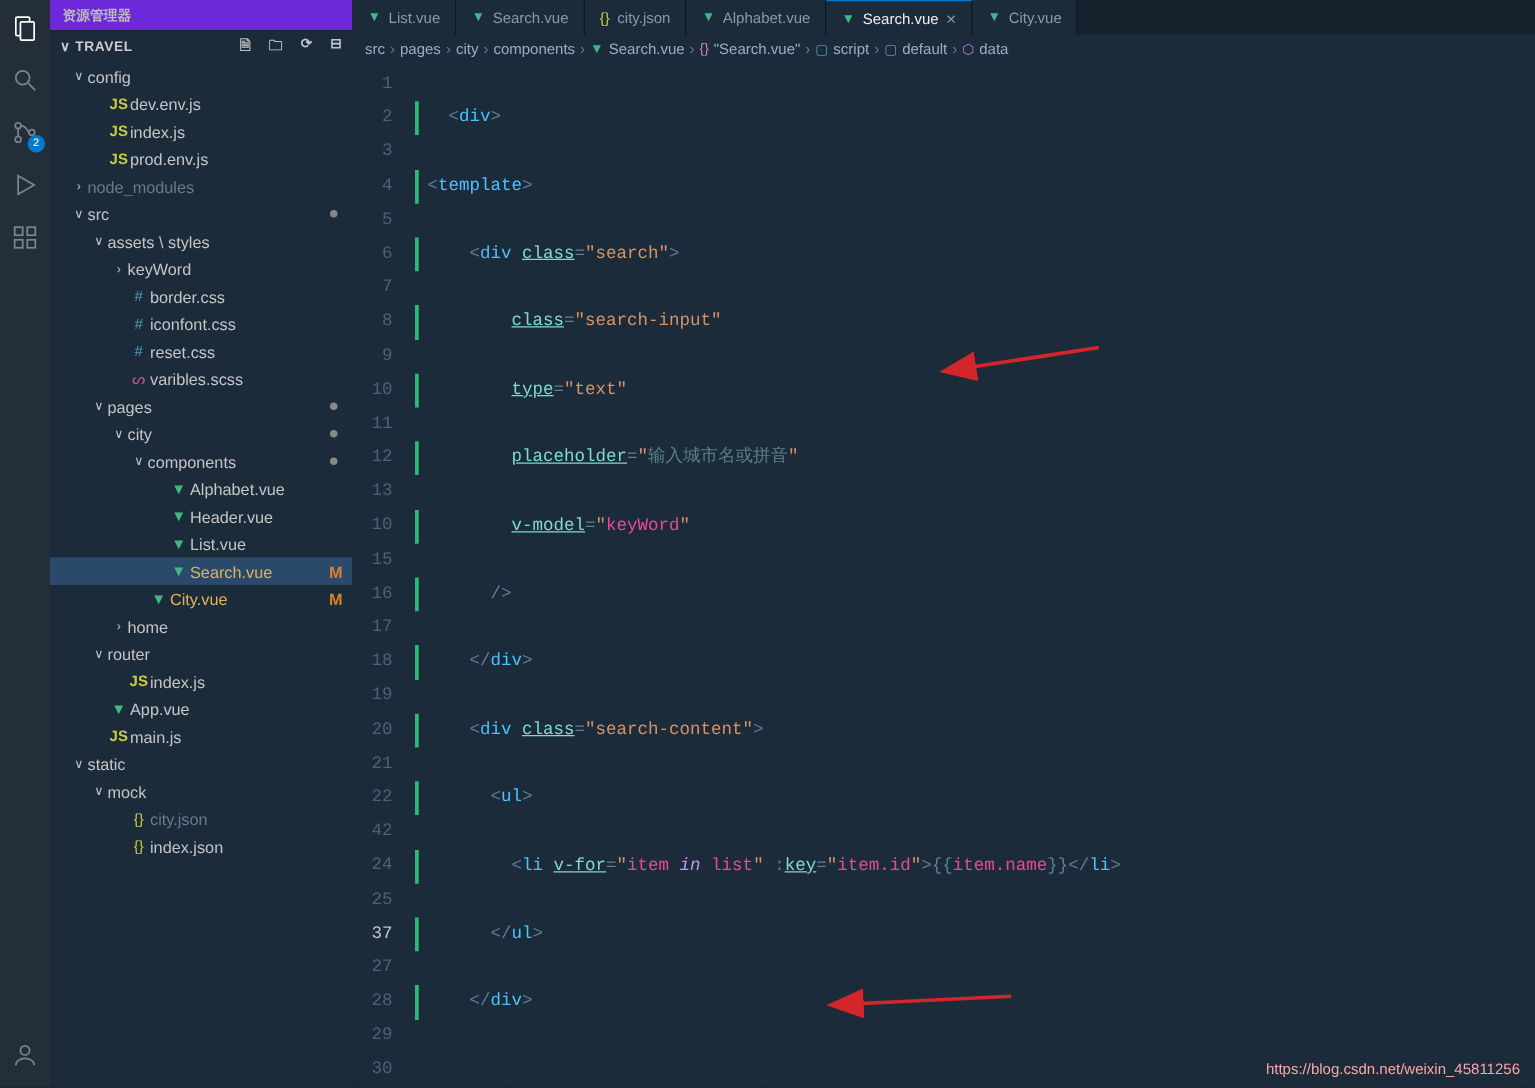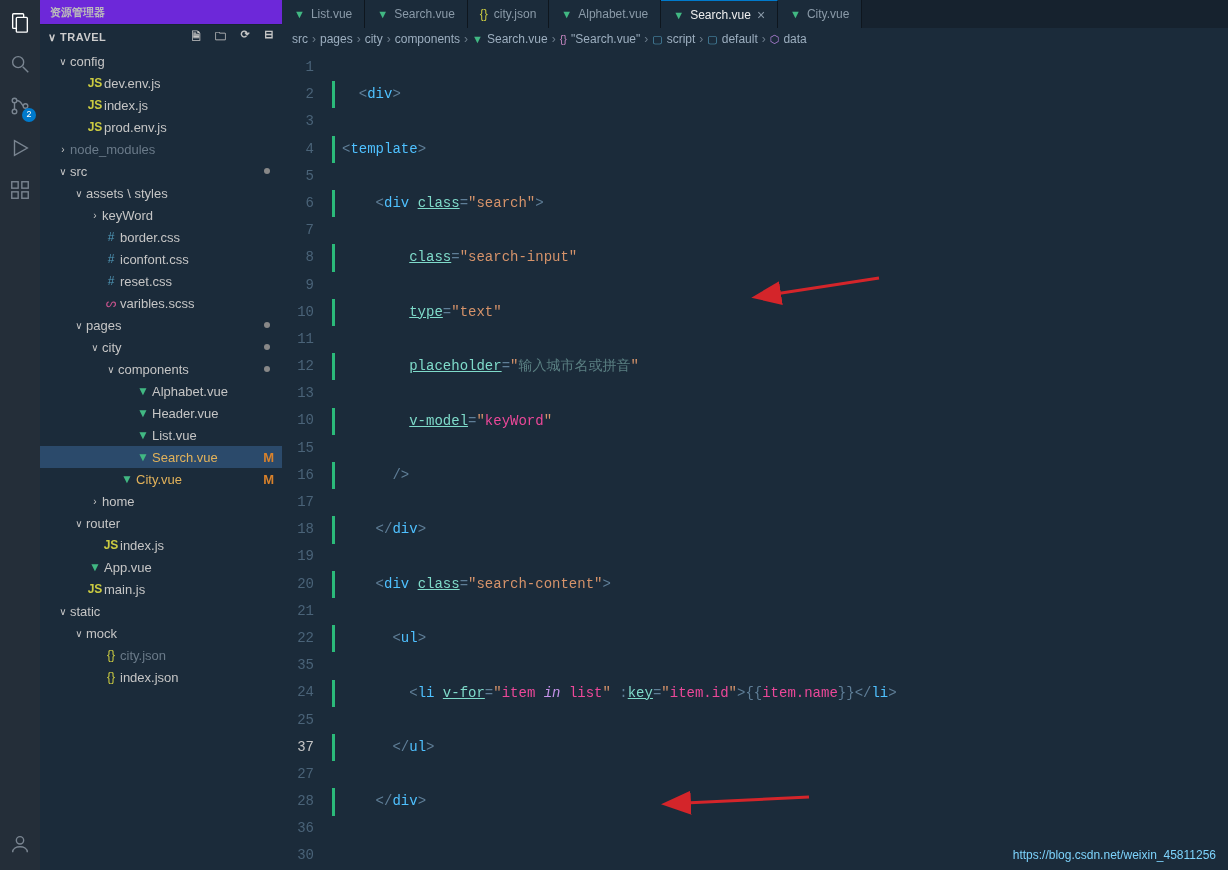--- a/index.html
+++ b/index.html
@@ -108,21 +108,21 @@
 .line.modified::before { content:''; position:absolute; left:0; top:0; bottom:0; width:3px; background:#2bba7a;}
 .tok-tag { color:#4fc1ff; }
 .tok-punc { color:#5f7e97; }
 .tok-attr { color:#7fdbca;text-decoration:underline; }
 .tok-str { color:#d6936a; }
 .tok-kw { color:#c792ea; font-style:italic;}
 .tok-fn { color:#ec4899; }
 .tok-placeholder-cn { color:#5a7f82; }
 .arrow { position:absolute; pointer-events:none;}
 .arrow svg { overflow:visible;}
-.watermark { position:absolute; right:12px; bottom:8px; color:#7dd3fc; font-family:'Segoe UI',sans-serif; font-size:12px;}
+.watermark { position:absolute; right:12px; bottom:8px; color:#fca5a5; font-family:'Segoe UI',sans-serif; font-size:12px;}
 </style>
 </head>
 <body>
 
 <div class="activity-bar">
   <div class="activity-icon active">
     <svg width="22" height="22" viewBox="0 0 24 24" fill="none" stroke="currentColor" stroke-width="1.5">
         <rect x="4" y="3" width="12" height="16" rx="1"></rect>
         <rect x="8" y="7" width="12" height="16" rx="1" fill="#242e39"></rect>
       </svg>
@@ -387,27 +387,27 @@
         <span class="ln">13</span>
         <span class="ln">10</span>
         <span class="ln">15</span>
         <span class="ln">16</span>
         <span class="ln">17</span>
         <span class="ln">18</span>
         <span class="ln">19</span>
         <span class="ln">20</span>
         <span class="ln">21</span>
         <span class="ln">22</span>
-        <span class="ln">35</span>
+        <span class="ln">42</span>
         <span class="ln">24</span>
         <span class="ln">25</span>
         <span class="ln cur">37</span>
         <span class="ln">27</span>
         <span class="ln">28</span>
-        <span class="ln">36</span>
+        <span class="ln">29</span>
         <span class="ln">30</span>
     </div>
     <div class="code">
 <span class="line modified"><span>  </span><span class="tok-punc">&lt;</span><span class="tok-tag">div</span><span class="tok-punc">&gt;</span></span>
 <span class="line modified"><span class="tok-punc">&lt;</span><span class="tok-tag">template</span><span class="tok-punc">&gt;</span></span>
 <span class="line modified"><span>    </span><span class="tok-punc">&lt;</span><span class="tok-tag">div </span><span class="tok-attr">class</span><span class="tok-punc">=</span><span class="tok-str">"search"</span><span class="tok-punc">&gt;</span></span>
 <span class="line modified"><span>        </span><span class="tok-attr">class</span><span class="tok-punc">=</span><span class="tok-str">"search-input"</span></span>
 <span class="line modified"><span>        </span><span class="tok-attr">type</span><span class="tok-punc">=</span><span class="tok-str">"text"</span></span>
 <span class="line modified"><span>        </span><span class="tok-attr">placeholder</span><span class="tok-punc">=</span><span class="tok-str">"</span><span class="tok-placeholder-cn">输入城市名或拼音</span><span class="tok-str">"</span></span>
 <span class="line modified"><span>        </span><span class="tok-attr">v-model</span><span class="tok-punc">=</span><span class="tok-str">"</span><span class="tok-fn">keyWord</span><span class="tok-str">"</span></span>

